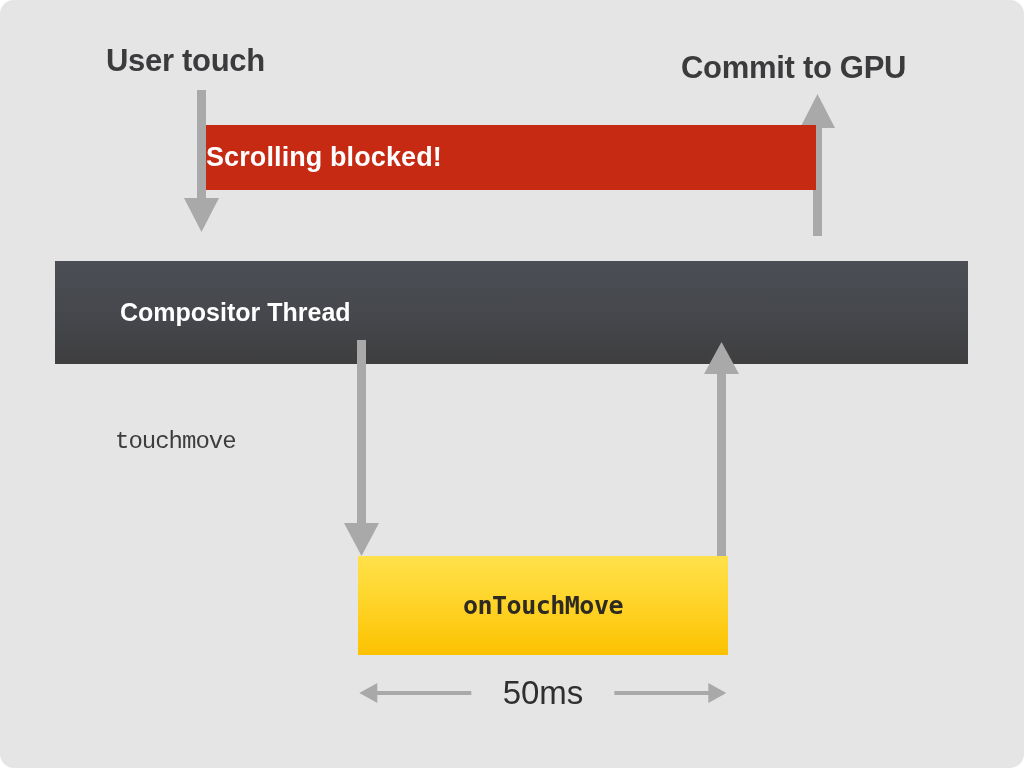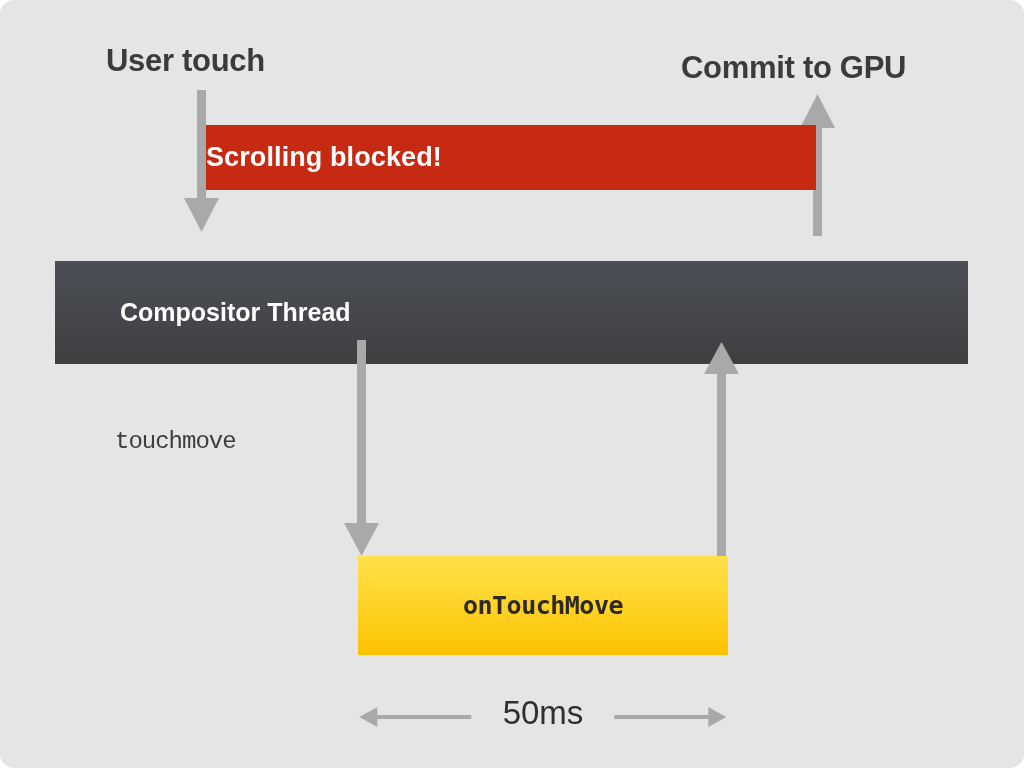--- a/index.html
+++ b/index.html
@@ -124,21 +124,21 @@
   .arrow-svg { position: absolute; }
 
   
   #duration-measure {
     position: absolute;
     left: 358px;
     top: 678px;
     width: 370px;
     height: 54px;
     display: flex;
-    align-items: flex-end;
+    align-items: flex-start;
     gap: 16px;
   }
   #duration-label {
     font-family: "Liberation Sans", sans-serif;
     font-size: 33px;
     color: #2f2f31;
     white-space: nowrap;
     padding: 0 14px;
     margin-top: -4px;
   }

